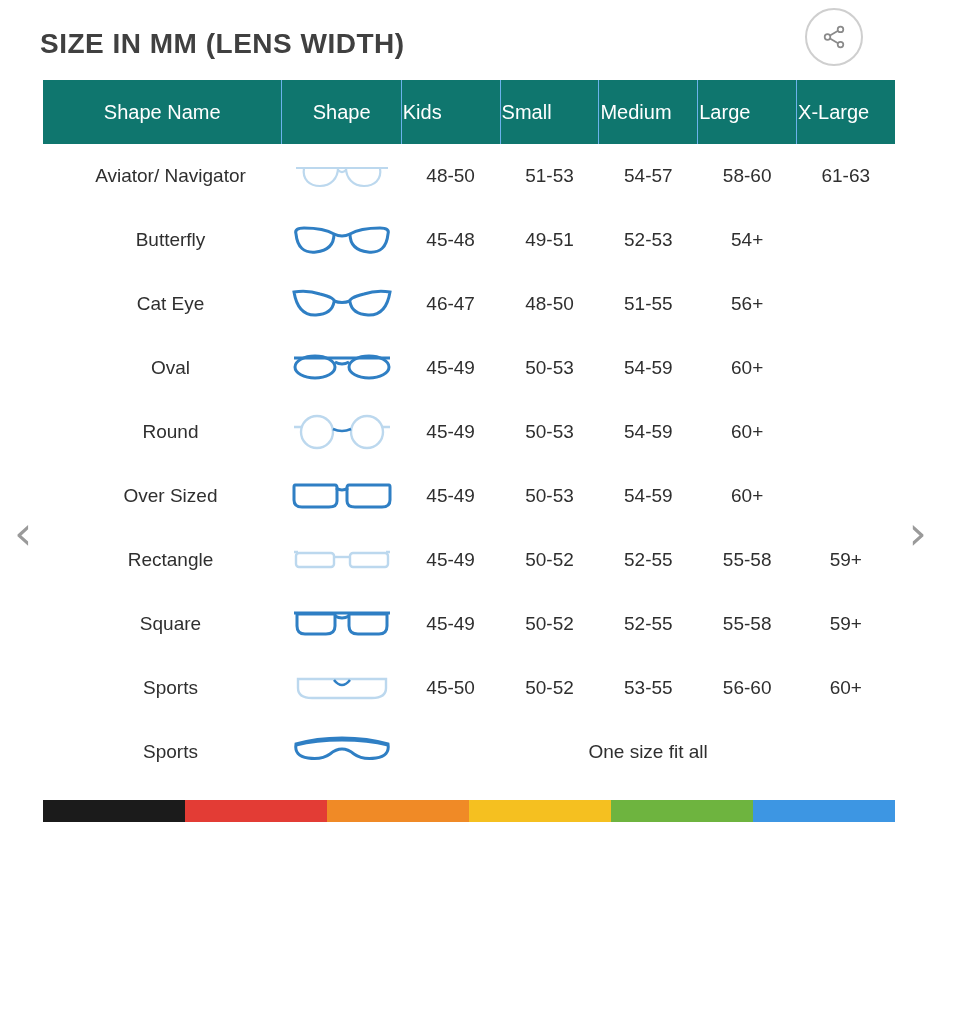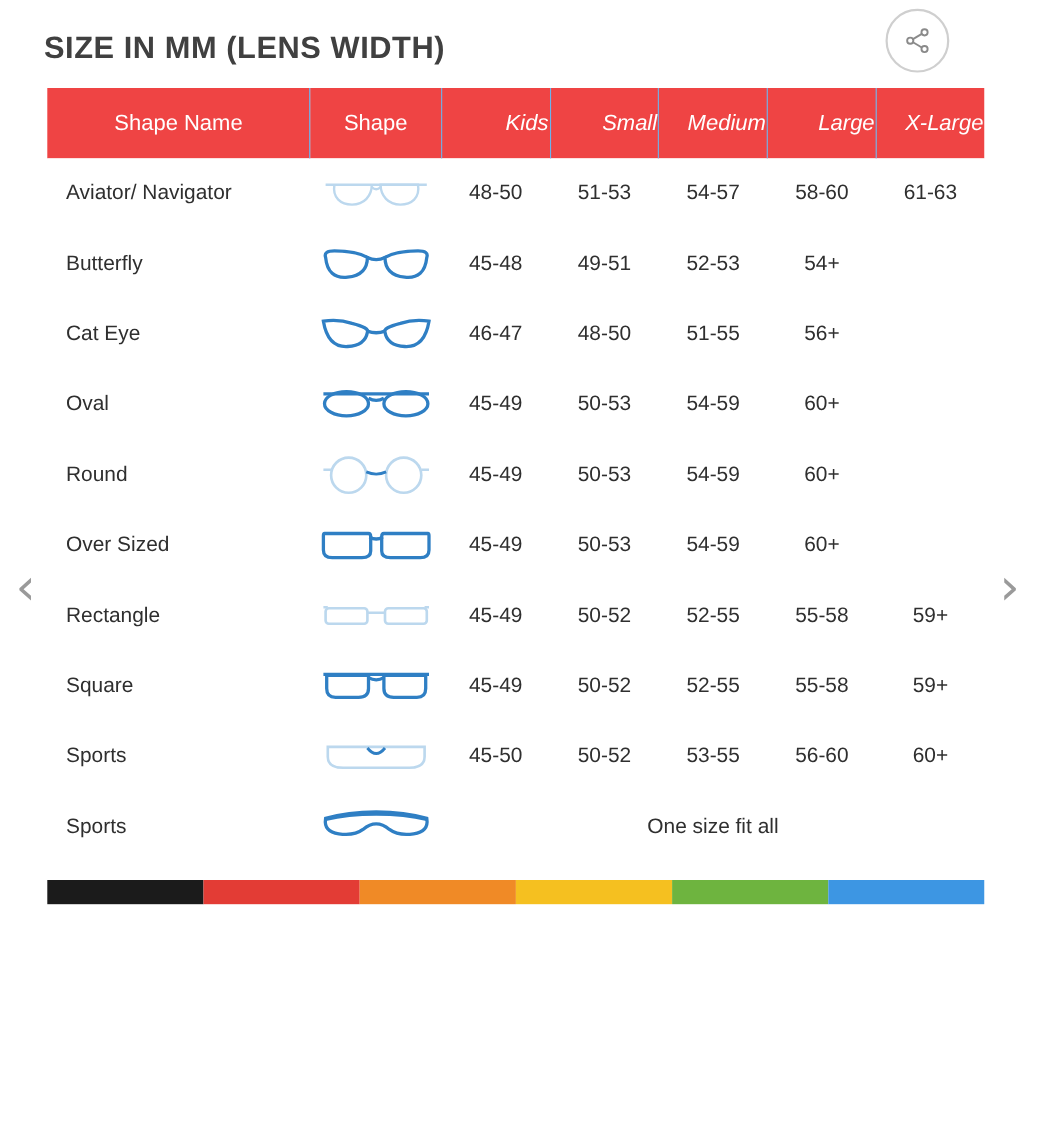--- a/index.html
+++ b/index.html
@@ -52,44 +52,44 @@
   }
 
   
   table.size-table {
     border-collapse: collapse;
     width: 852px;
     margin-left: 43px;
     table-layout: fixed;
   }
   table.size-table thead th {
-    background: #ef4444;
+    background: #0f766e;
     color: #ffffff;
     font-size: 20px;
     font-weight: normal;
     height: 62px;
     vertical-align: middle;
     border-right: 1px solid #6cb2ec;
   }
   table.size-table thead th:last-child { border-right: none; }
 
   th.col-name { width: 232px; text-align: center; }
   th.col-shape { width: 114px; text-align: center; }
-  th.col-size { width: 94px; text-align: right; font-style: italic; }
+  th.col-size { width: 94px; text-align: left; }
 
   table.size-table tbody td {
     height: 62px;
     font-size: 19px;
     color: #2f2f2f;
     vertical-align: middle;
     background: #ffffff;
   }
   td.name-cell {
     padding-left: 17px;
-    text-align: left;
+    text-align: center;
     font-size: 20px;
     color: #333;
   }
   td.shape-cell {
     text-align: center;
     padding: 0;
   }
   td.size-cell {
     text-align: center;
   }

